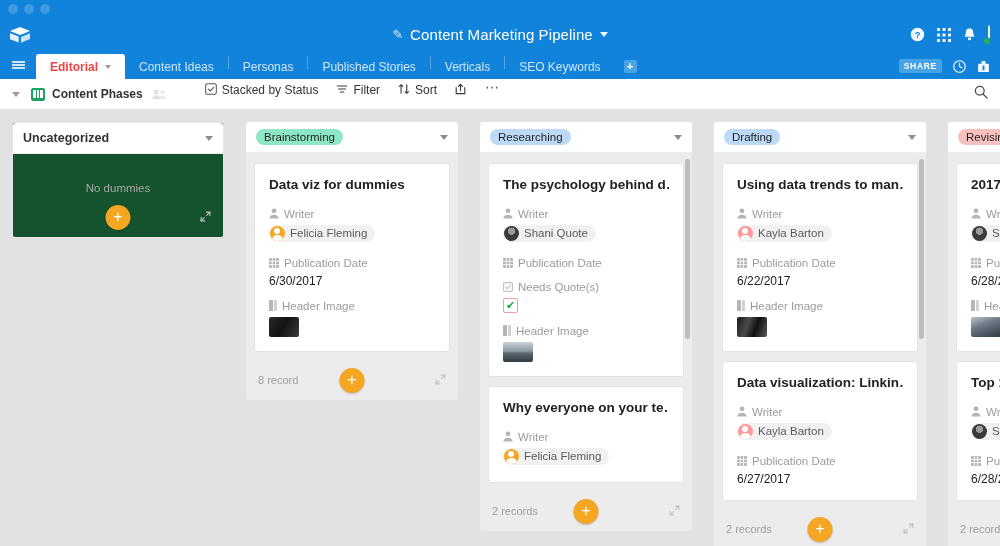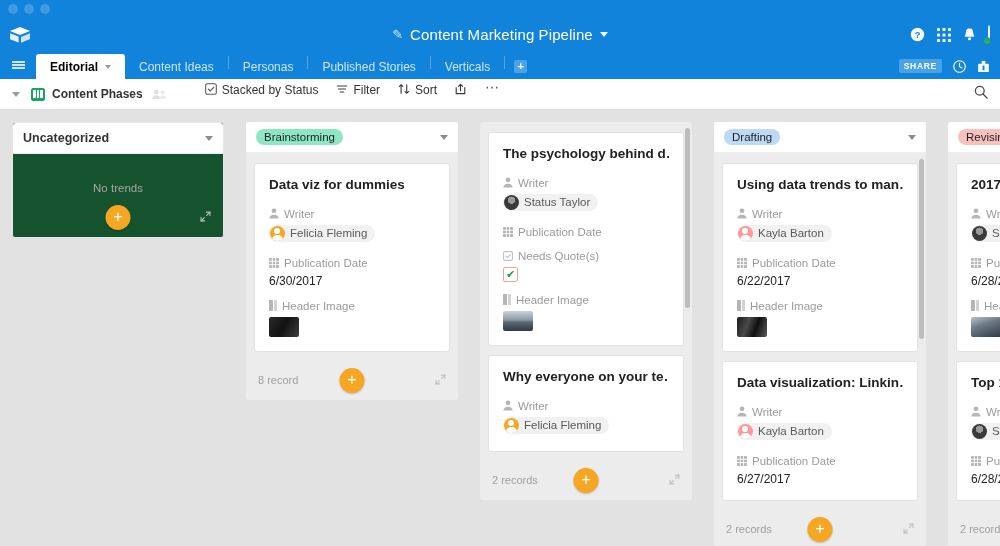--- a/index.html
+++ b/index.html
@@ -70,21 +70,21 @@
   .hamburger {
     width: 36px; height: 28px; display: flex; align-items: center; justify-content: center;
   }
   .hamburger span { display:block; width:13px; height:1.6px; background:#cfe6fa; margin:1.6px 0; }
   .tab {
     height: 24px; padding: 0 14px; display: flex; align-items: center; gap: 5px;
     color: #cfe6fa; font-size: 12px; border-radius: 3px 3px 0 0;
     white-space: nowrap;
   }
   .tab.active {
-    background: #ffffff; color: #000000; font-weight: bold; height: 25px;
+    background: #ffffff; color: #ef4444; font-weight: bold; height: 25px;
   }
   .tab .caret-dk {
     width:0;height:0;border-left:3.5px solid transparent;border-right:3.5px solid transparent;
     border-top:4px solid #9a9a9a; margin-left:2px;
   }
   .tab-sep {
     width: 1px; height: 13px; background: rgba(255,255,255,.28); align-self: center;
     margin-bottom: 5px;
   }
   .tab-add {
@@ -312,20 +312,23 @@
   </div>
   <div class="tab-sep"></div>
   <div class="tab">
     <span>Published Stories</span>
   </div>
   <div class="tab-sep"></div>
   <div class="tab">
     <span>Verticals</span>
   </div>
   <div class="tab-sep"></div>
+  <div class="tab">
+    <span>SEO Keywords</span>
+  </div>
   <div class="tab-add">+</div>
 
   <div class="tabbar-right">
     <span class="share-btn">SHARE</span>
     <span class="hdr-icon">
       <svg width="13" height="13" viewBox="0 0 14 14">
           <circle cx="7" cy="7" r="6.2" fill="none" stroke="#ffffff" stroke-width="1.3"></circle>
           <path d="M7 3.6V7l2.6 1.6" fill="none" stroke="#ffffff" stroke-width="1.3" stroke-linecap="round"></path>
         </svg>
     </span>
@@ -421,21 +424,21 @@
 </div>
 
 <div class="board">
   <div id="stacks-root" style="display:flex;align-items:flex-start;">
       <div class="stack plain" style="background: #14532d; border: 1px solid rgb(230, 230, 230);">
         <div class="stack-head">
           <span class="stack-title-plain">Uncategorized</span>
           <span class="stack-caret"></span>
         </div>
         <div class="stack-body" style="min-height: 44px; padding: 6px 8px 0px;">
-          <div class="empty-msg">No trends</div>
+          <div class="empty-msg">No dummies</div>
         </div>
         <div class="stack-foot" style="background: transparent;">
           <span class="rec-count"></span>
           <span class="add-fab">+</span>
           <span class="expand-ico"><svg width="11" height="11" viewBox="0 0 12 12">
               <g stroke="#c0c0c0" stroke-width="1.2" stroke-linecap="round" fill="none">
                 <path d="M7 1.2h3.8V5"></path>
                 <path d="M10.8 1.2L7.3 4.7"></path>
                 <path d="M5 10.8H1.2V7"></path>
                 <path d="M1.2 10.8l3.5-3.5"></path>
@@ -501,34 +504,38 @@
               <g stroke="#c0c0c0" stroke-width="1.2" stroke-linecap="round" fill="none">
                 <path d="M7 1.2h3.8V5"></path>
                 <path d="M10.8 1.2L7.3 4.7"></path>
                 <path d="M5 10.8H1.2V7"></path>
                 <path d="M1.2 10.8l3.5-3.5"></path>
               </g>
             </svg></span>
         </div>
       </div>
       <div class="stack">
+        <div class="stack-head">
+          <span class="badge" style="background: rgb(188, 217, 245);">Researching</span>
+          <span class="stack-caret"></span>
+        </div>
         <div class="stack-body">
           <div class="card">
             <div class="card-title">The psychology behind d…</div>
             <div class="field"><div class="field-label">
                 <span style="display:inline-flex">
                   <svg width="10" height="11" viewBox="0 0 10 11">
                     <circle cx="5" cy="2.8" r="2.4" fill="#b5b5b5"></circle>
                     <path d="M.4 10.6c0-2.5 2-3.9 4.6-3.9s4.6 1.4 4.6 3.9z" fill="#b5b5b5"></path>
                   </svg>
                 </span>
                 <span>Writer</span>
               </div><span class="collab">
                 <span class="av photo"></span>
-                <span>Status Taylor</span>
+                <span>Shani Quote</span>
               </span></div>
             <div class="field">
               <div class="field-label">
                 <span style="display:inline-flex">
                   <svg width="10" height="10" viewBox="0 0 10 10">
                     <rect x="0" y="0" width="10" height="10" rx="1" fill="#b5b5b5"></rect>
                     <g stroke="#ffffff" stroke-width=".9">
                       <line x1="0" y1="3.3" x2="10" y2="3.3"></line>
                       <line x1="0" y1="6.6" x2="10" y2="6.6"></line>
                       <line x1="3.3" y1="0" x2="3.3" y2="10"></line>

